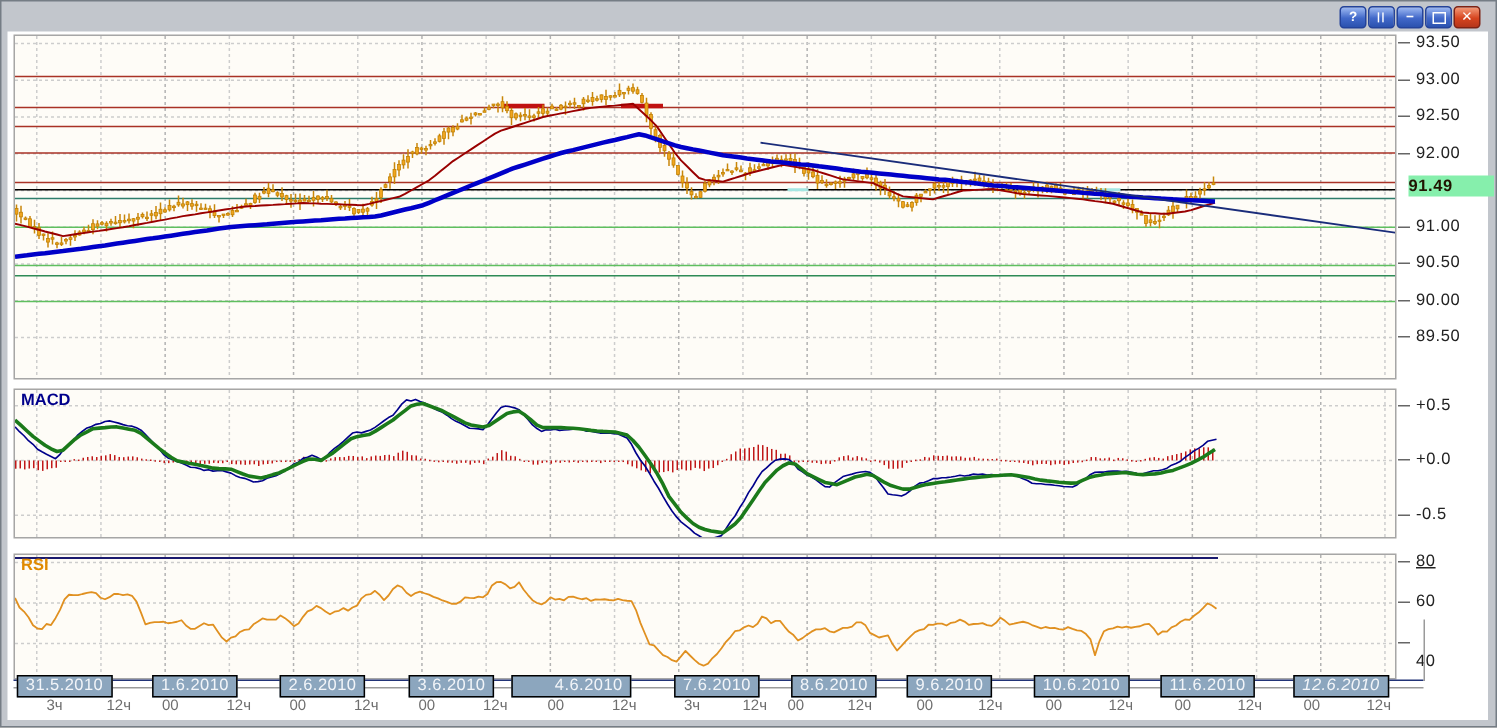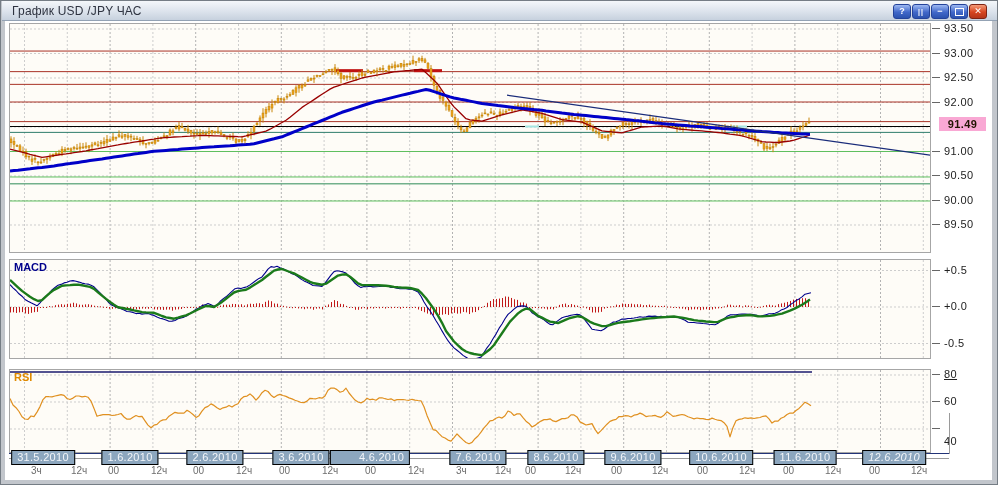--- a/index.html
+++ b/index.html
@@ -21,35 +21,32 @@
   .panel{position:absolute;background:#FEFCF7;border:1px solid #A6A6A6;box-sizing:border-box;overflow:hidden;}
   .panel svg{position:absolute;left:0;top:0;}
   #legend{position:absolute;left:14px;top:26px;font-size:11px;font-weight:bold;white-space:nowrap;}
   #legend .lg-red{color:#CC2222;margin-right:6px;}
   #legend .lg-blue{color:#2233BB;}
   .ind-label{position:absolute;font-size:11px;font-weight:bold;}
   #macd-label{left:13px;top:260px;color:#00008B;}
   #rsi-label{left:13px;top:370px;color:#E08A00;}
   .ax-lbl{position:absolute;left:943px;font-size:11px;color:#222;letter-spacing:.4px;}
   .ax-dash{position:absolute;left:931px;width:8px;height:1px;background:#666;}
-  #price-tag{position:absolute;left:938px;top:116px;width:47px;height:14px;background:#f9a8d4;
-       color:#201400;font-size:11px;font-weight:bold;text-align:center;line-height:14px;letter-spacing:.4px;}
+  #price-tag{position:absolute;left:938px;top:116px;width:57px;height:14px;background:#86efac;
+       color:#201400;font-size:11px;font-weight:bold;text-align:left;line-height:14px;letter-spacing:.4px;}
   .date-box{position:absolute;top:449px;height:13px;background:#8CA6BE;border:1px solid #000000;
        color:#F2F5F9;font-size:11px;line-height:13px;padding:0 5px;transform:translateX(-50%);
        white-space:nowrap;letter-spacing:.3px;}
   .time-lbl{position:absolute;top:464px;font-size:10px;color:#6E6E6E;white-space:nowrap;}
   .strip-line{position:absolute;height:1px;}
 </style>
 </head>
 <body>
 
 <div id="win">
-  <div id="titlebar">
-    <span id="title">График USD /JPY  ЧАС</span>
-  </div>
   <div id="wbtns">
       <div class="wbtn">?</div>
       <div class="wbtn">
         <span class="pause">||</span>
       </div>
       <div class="wbtn">−</div>
       <div class="wbtn">
         <span class="maxbox"></span>
       </div>
       <div class="wbtn close">✕</div>
@@ -1020,21 +1017,21 @@
       <div class="time-lbl" style="left: 70px;">12ч</div>
       <div class="date-box" style="left: 129px;">1.6.2010</div>
       <div class="time-lbl" style="left: 107px;">00</div>
       <div class="time-lbl" style="left: 150px;">12ч</div>
       <div class="date-box" style="left: 214px;">2.6.2010</div>
       <div class="time-lbl" style="left: 192px;">00</div>
       <div class="time-lbl" style="left: 235px;">12ч</div>
       <div class="date-box" style="left: 300px;">3.6.2010</div>
       <div class="time-lbl" style="left: 278px;">00</div>
       <div class="time-lbl" style="left: 321px;">12ч</div>
-      <div class="date-box" style="left: 369px; padding-left: 28px;">4.6.2010</div>
+      <div class="date-box" style="left: 380px; padding-left: 28px;">4.6.2010</div>
       <div class="time-lbl" style="left: 364px;">00</div>
       <div class="time-lbl" style="left: 407px;">12ч</div>
       <div class="date-box" style="left: 477px;">7.6.2010</div>
       <div class="time-lbl" style="left: 455px;">3ч</div>
       <div class="time-lbl" style="left: 494px;">12ч</div>
       <div class="date-box" style="left: 535px; margin-left: 20px;">8.6.2010</div>
       <div class="time-lbl" style="left: 524px;">00</div>
       <div class="time-lbl" style="left: 564px;">12ч</div>
       <div class="date-box" style="left: 632px;">9.6.2010</div>
       <div class="time-lbl" style="left: 610px;">00</div>

